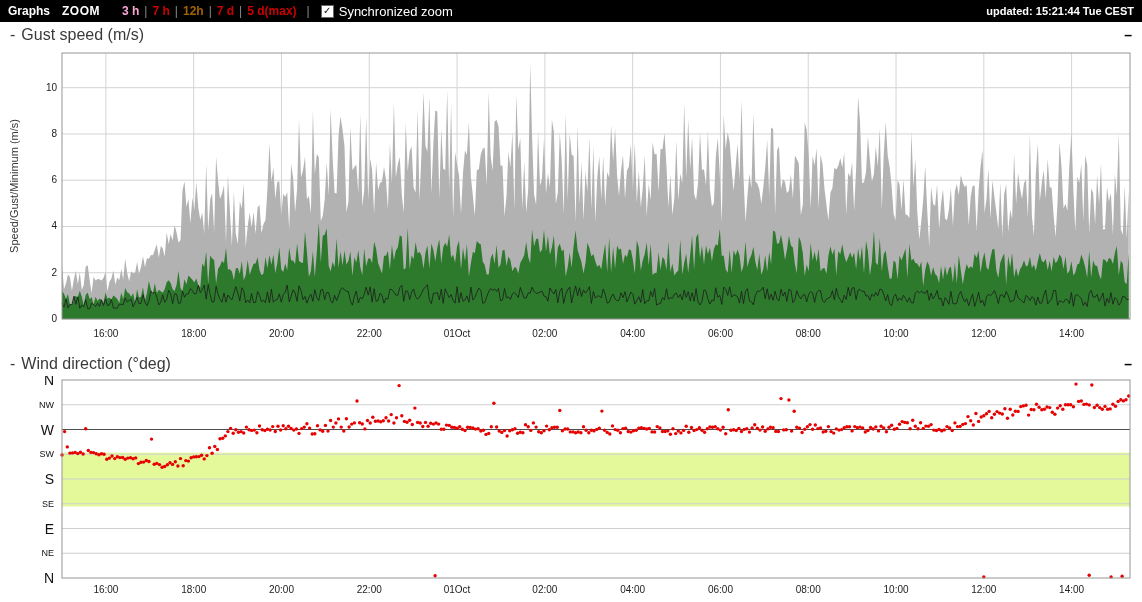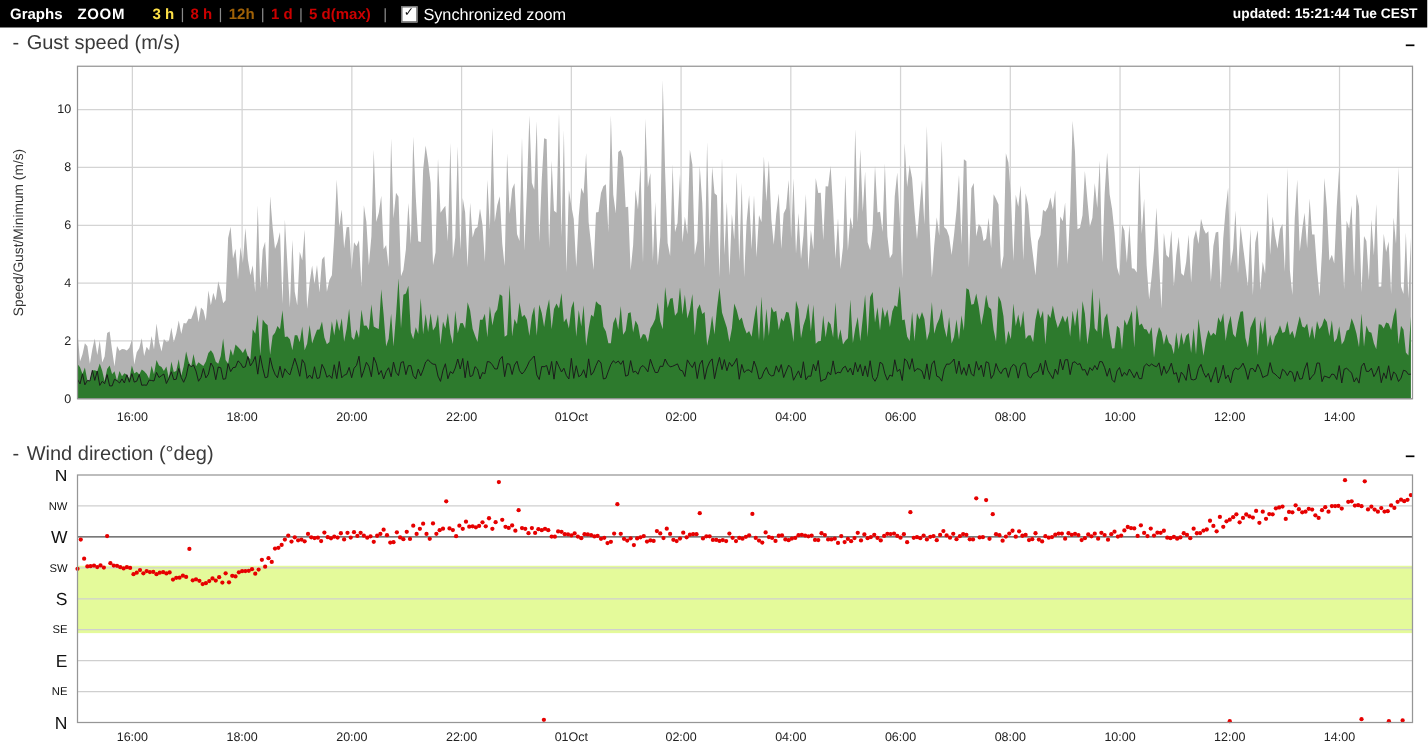--- a/index.html
+++ b/index.html
@@ -32,27 +32,27 @@
   .chart-wrap{margin:0 4px;}
   svg{display:block;font-family:"Liberation Sans",sans-serif;}
 </style>
 </head>
 <body>
 
 <div class="topbar">
   <span class="app">Graphs</span>
   <span class="zoomlbl">ZOOM</span>
   <span class="zoom-options">
-      <a class="zoom-link" style="color: #fde047;">3 h</a>
+      <a class="zoom-link" style="color: #f9a8d4;">3 h</a>
       <span class="sep">|</span>
-      <a class="zoom-link" style="color: rgb(204, 0, 0);">8 h</a>
+      <a class="zoom-link" style="color: rgb(204, 0, 0);">7 h</a>
       <span class="sep">|</span>
       <a class="zoom-link" style="color: #a16207;">12h</a>
       <span class="sep">|</span>
-      <a class="zoom-link" style="color: rgb(204, 0, 0);">1 d</a>
+      <a class="zoom-link" style="color: rgb(204, 0, 0);">7 d</a>
       <span class="sep">|</span>
       <a class="zoom-link" style="color: rgb(204, 0, 0);">5 d(max)</a>
     </span>
   <span class="sep" style="margin-left:6px;">|</span>
   <span class="checkbox" id="sync-box">✓</span>
   <span class="synclbl">Synchronized zoom</span>
   <span class="updated">updated: 15:21:44 Tue CEST</span>
 </div>
 
 <div class="section-header">

